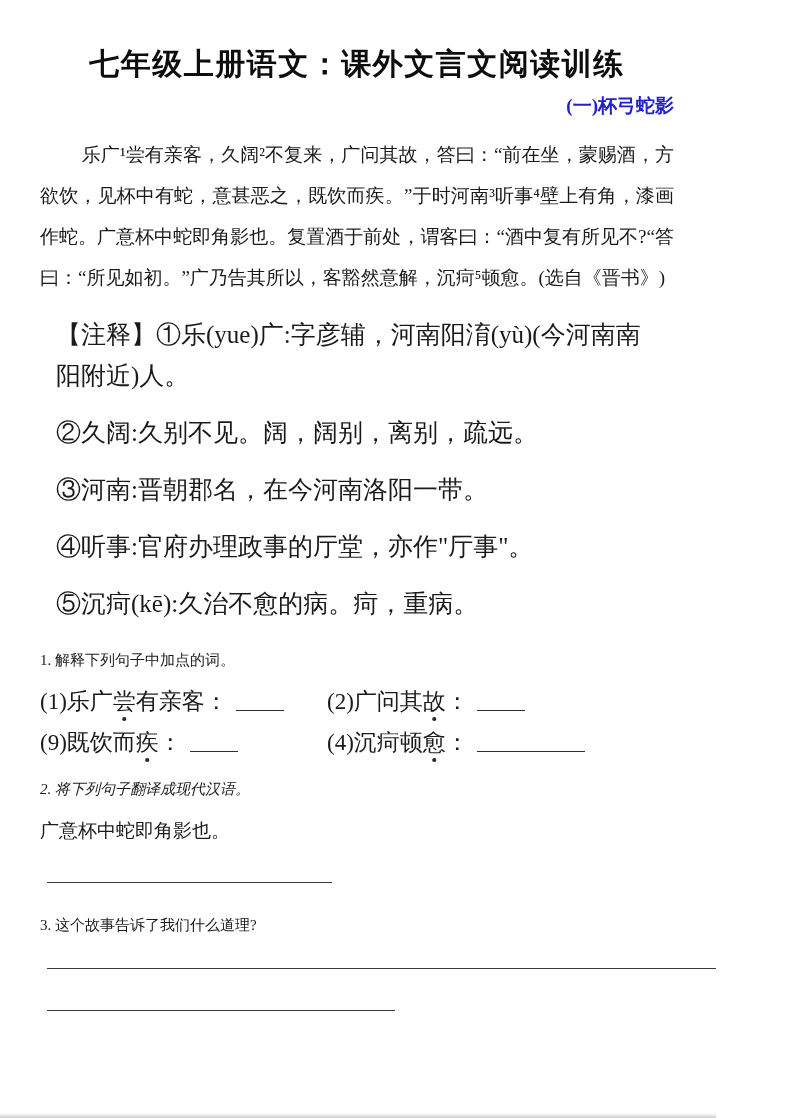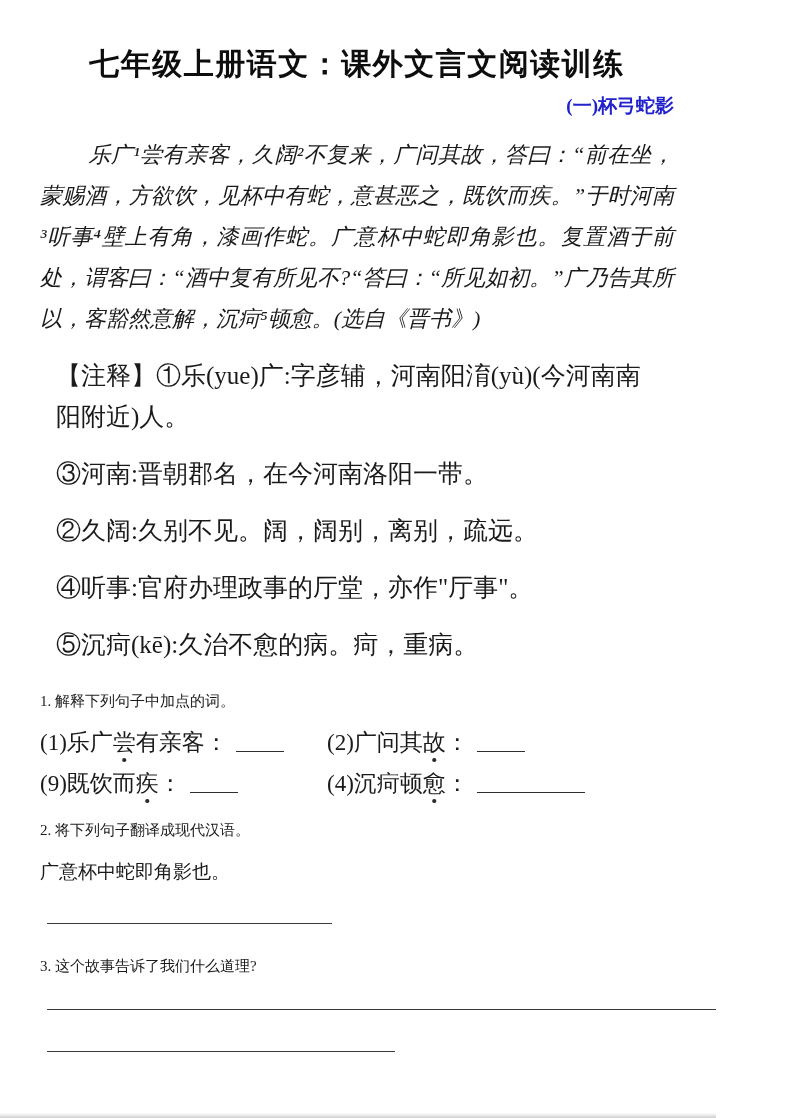--- a/index.html
+++ b/index.html
@@ -25,38 +25,37 @@
   .subtitle{
     margin:12px 0 0;
     font-size:19px;
     line-height:1.25;
     font-weight:bold;
     text-align:right;
     color:#2222cc;
   }
   .passage{
     margin:16px 0 0;
-    font-size:22px;
+    font-size:19px;
     line-height:41px;
     text-align:justify;
     text-indent:2.2em;
-    font-style:italic;
   }
   .notes{margin-top:8px;}
   .note{
     margin:16px;
     font-size:25px;
     line-height:41px;
   }
   .qlabel{
     margin:0;
     font-size:15px;
     line-height:41px;
   }
-  .qlabel.gap{margin-top:6px;}
+  .qlabel.gap{margin-top:6px;font-style:italic;}
   .qrow{
     display:grid;
     grid-template-columns:287px auto;
     font-size:23px;
     line-height:41px;
   }
   .qitem{white-space:nowrap;}
   .emph{position:relative;}
   .emph::after{
     content:"";
@@ -101,22 +100,22 @@
 <div class="page">
 
   <h1 class="title">七年级上册语文：课外文言文阅读训练</h1>
 
   <h2 class="subtitle">(一)杯弓蛇影</h2>
 
   <p class="passage">乐广¹尝有亲客，久阔²不复来，广问其故，答曰：“前在坐，蒙赐酒，方欲饮，见杯中有蛇，意甚恶之，既饮而疾。”于时河南³听事⁴壁上有角，漆画作蛇。广意杯中蛇即角影也。复置酒于前处，谓客曰：“酒中复有所见不?“答曰：“所见如初。”广乃告其所以，客豁然意解，沉疴⁵顿愈。(选自《晋书》)</p>
 
   <div class="notes">
     <p class="note">【注释】①乐(yue)广:字彦辅，河南阳淯(yù)(今河南南阳附近)人。</p>
+    <p class="note">②久阔:久别不见。阔，阔别，离别，疏远。</p>
     <p class="note">③河南:晋朝郡名，在今河南洛阳一带。</p>
-    <p class="note">②久阔:久别不见。阔，阔别，离别，疏远。</p>
     <p class="note">④听事:官府办理政事的厅堂，亦作"厅事"。</p>
     <p class="note">⑤沉疴(kē):久治不愈的病。疴，重病。</p>
   </div>
 
   <p class="qlabel">1. 解释下列句子中加点的词。</p>
 
   <div class="qrow">
     <div class="qitem">
       <span>(1)乐广</span><span class="emph">尝</span><span>有亲客：</span><span class="blank blank-s"></span>
     </div>

